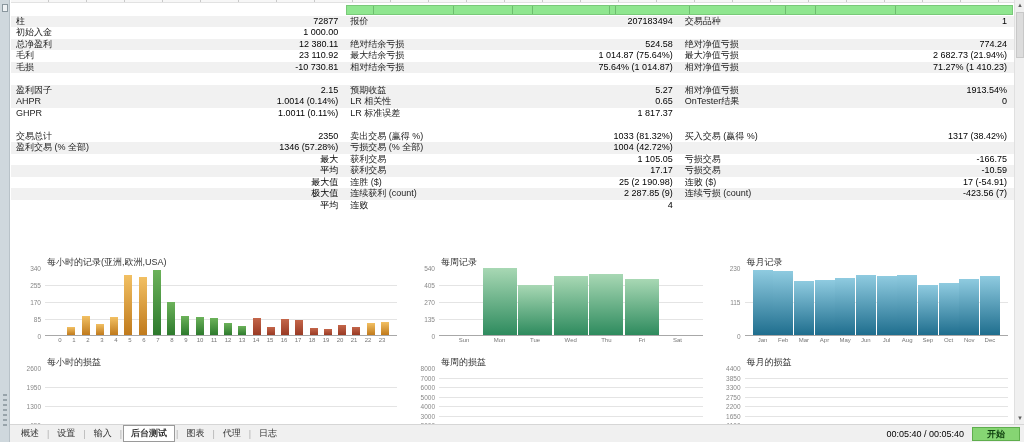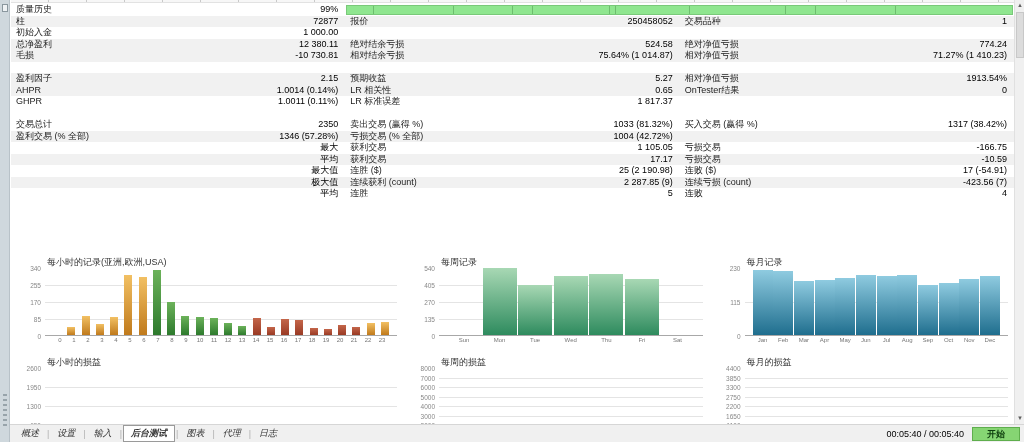--- a/index.html
+++ b/index.html
@@ -45,21 +45,21 @@
   .ytick { position:absolute; right:100%; width:26px; padding-right:4px; text-align:right; font-size:6.5px; color:#888; line-height:7px; }
   .bars { position:absolute; left:0; right:0; top:0; bottom:0; display:flex; align-items:flex-end; justify-content:space-between; padding:0 8px; }
   .bar { display:block; }
   .grp { display:flex; align-items:flex-end; gap:1px; }
   .xlabs { display:flex; justify-content:space-between; padding:0 8px; margin-left:30px; margin-right:2px; height:9px; }
   .xlab { font-size:6px; color:#777; text-align:center; line-height:9px; }
 
   
   #tabbar { position:absolute; left:10px; right:0; bottom:0; height:18px; background:#f0f0f0; border-top:1px solid #d6d6d6;
             display:flex; align-items:center; padding:0 4px; }
-  .tab { padding:1px 7px; color:#333; cursor:default;font-style:italic; }
+  .tab { padding:1px 7px; color:#333; cursor:default; }
   .tab.sel { background:#fff; border:1px solid #9a9a9a; font-weight:bold; padding:1px 7px; }
   .tsep { color:#b0b0b0; padding:0 1px; }
   #tright { margin-left:auto; display:flex; align-items:center; gap:8px; }
   #ttime { color:#000; }
   #startbtn { background:#86d573; border:1px solid #5fae4d; color:#0d3d0d; font-weight:bold;
               padding:1px 14px; height:14px; line-height:11px; font-size:9px; }
 </style>
 </head>
 <body>
 
@@ -67,24 +67,20 @@
 
   <div id="leftstrip">
     <div id="pin"></div>
     <div id="handle"></div>
   </div>
 
   <div id="content">
     <div id="ruler"></div>
     <div id="stats">
         <div class="trow">
-          <div class="cell">
-            <span class="lab">质量历史</span>
-            <span class="val">99%</span>
-          </div>
           <div class="qbar">
             <div class="qseg" style="width: 4%;"></div>
             <div class="qseg" style="width: 12%;"></div>
             <div class="qseg" style="width: 9%;"></div>
             <div class="qseg" style="width: 3%;"></div>
             <div class="qseg" style="width: 11.5%;"></div>
             <div class="qseg" style="width: 1%;"></div>
             <div class="qseg" style="width: 11%;"></div>
             <div class="qseg" style="width: 14.5%;"></div>
             <div class="qseg" style="width: 4.5%;"></div>
@@ -92,21 +88,21 @@
             <div class="qseg" style="width: 17.5%;"></div>
           </div>
         </div>
         <div class="trow shade">
           <div class="cell">
             <span class="lab">柱</span>
             <span class="val">72877</span>
           </div>
           <div class="cell">
             <span class="lab">报价</span>
-            <span class="val">250458052</span>
+            <span class="val">207183494</span>
           </div>
           <div class="cell">
             <span class="lab">交易品种</span>
             <span class="val">1</span>
           </div>
         </div>
         <div class="trow">
           <div class="cell">
             <span class="lab">初始入金</span>
             <span class="val">1 000.00</span>
@@ -127,20 +123,34 @@
           </div>
           <div class="cell">
             <span class="lab">绝对结余亏损</span>
             <span class="val">524.58</span>
           </div>
           <div class="cell">
             <span class="lab">绝对净值亏损</span>
             <span class="val">774.24</span>
           </div>
         </div>
+        <div class="trow">
+          <div class="cell">
+            <span class="lab">毛利</span>
+            <span class="val">23 110.92</span>
+          </div>
+          <div class="cell">
+            <span class="lab">最大结余亏损</span>
+            <span class="val">1 014.87 (75.64%)</span>
+          </div>
+          <div class="cell">
+            <span class="lab">最大净值亏损</span>
+            <span class="val">2 682.73 (21.94%)</span>
+          </div>
+        </div>
         <div class="trow shade">
           <div class="cell">
             <span class="lab">毛损</span>
             <span class="val">-10 730.81</span>
           </div>
           <div class="cell">
             <span class="lab">相对结余亏损</span>
             <span class="val">75.64% (1 014.87)</span>
           </div>
           <div class="cell">
@@ -269,24 +279,20 @@
           </div>
           <div class="cell">
             <span class="lab">连续亏损 (count)</span>
             <span class="val">-423.56 (7)</span>
           </div>
         </div>
         <div class="trow">
           <div class="cell">
             <span class="lab"></span>
             <span class="val">平均</span>
-          </div>
-          <div class="cell">
-            <span class="lab">连胜</span>
-            <span class="val">5</span>
           </div>
           <div class="cell">
             <span class="lab">连败</span>
             <span class="val">4</span>
           </div>
         </div>
       </div>
     <div id="charts">
       <div class="chart">
           <div class="ctitle">每小时的记录(亚洲,欧洲,USA)</div>

